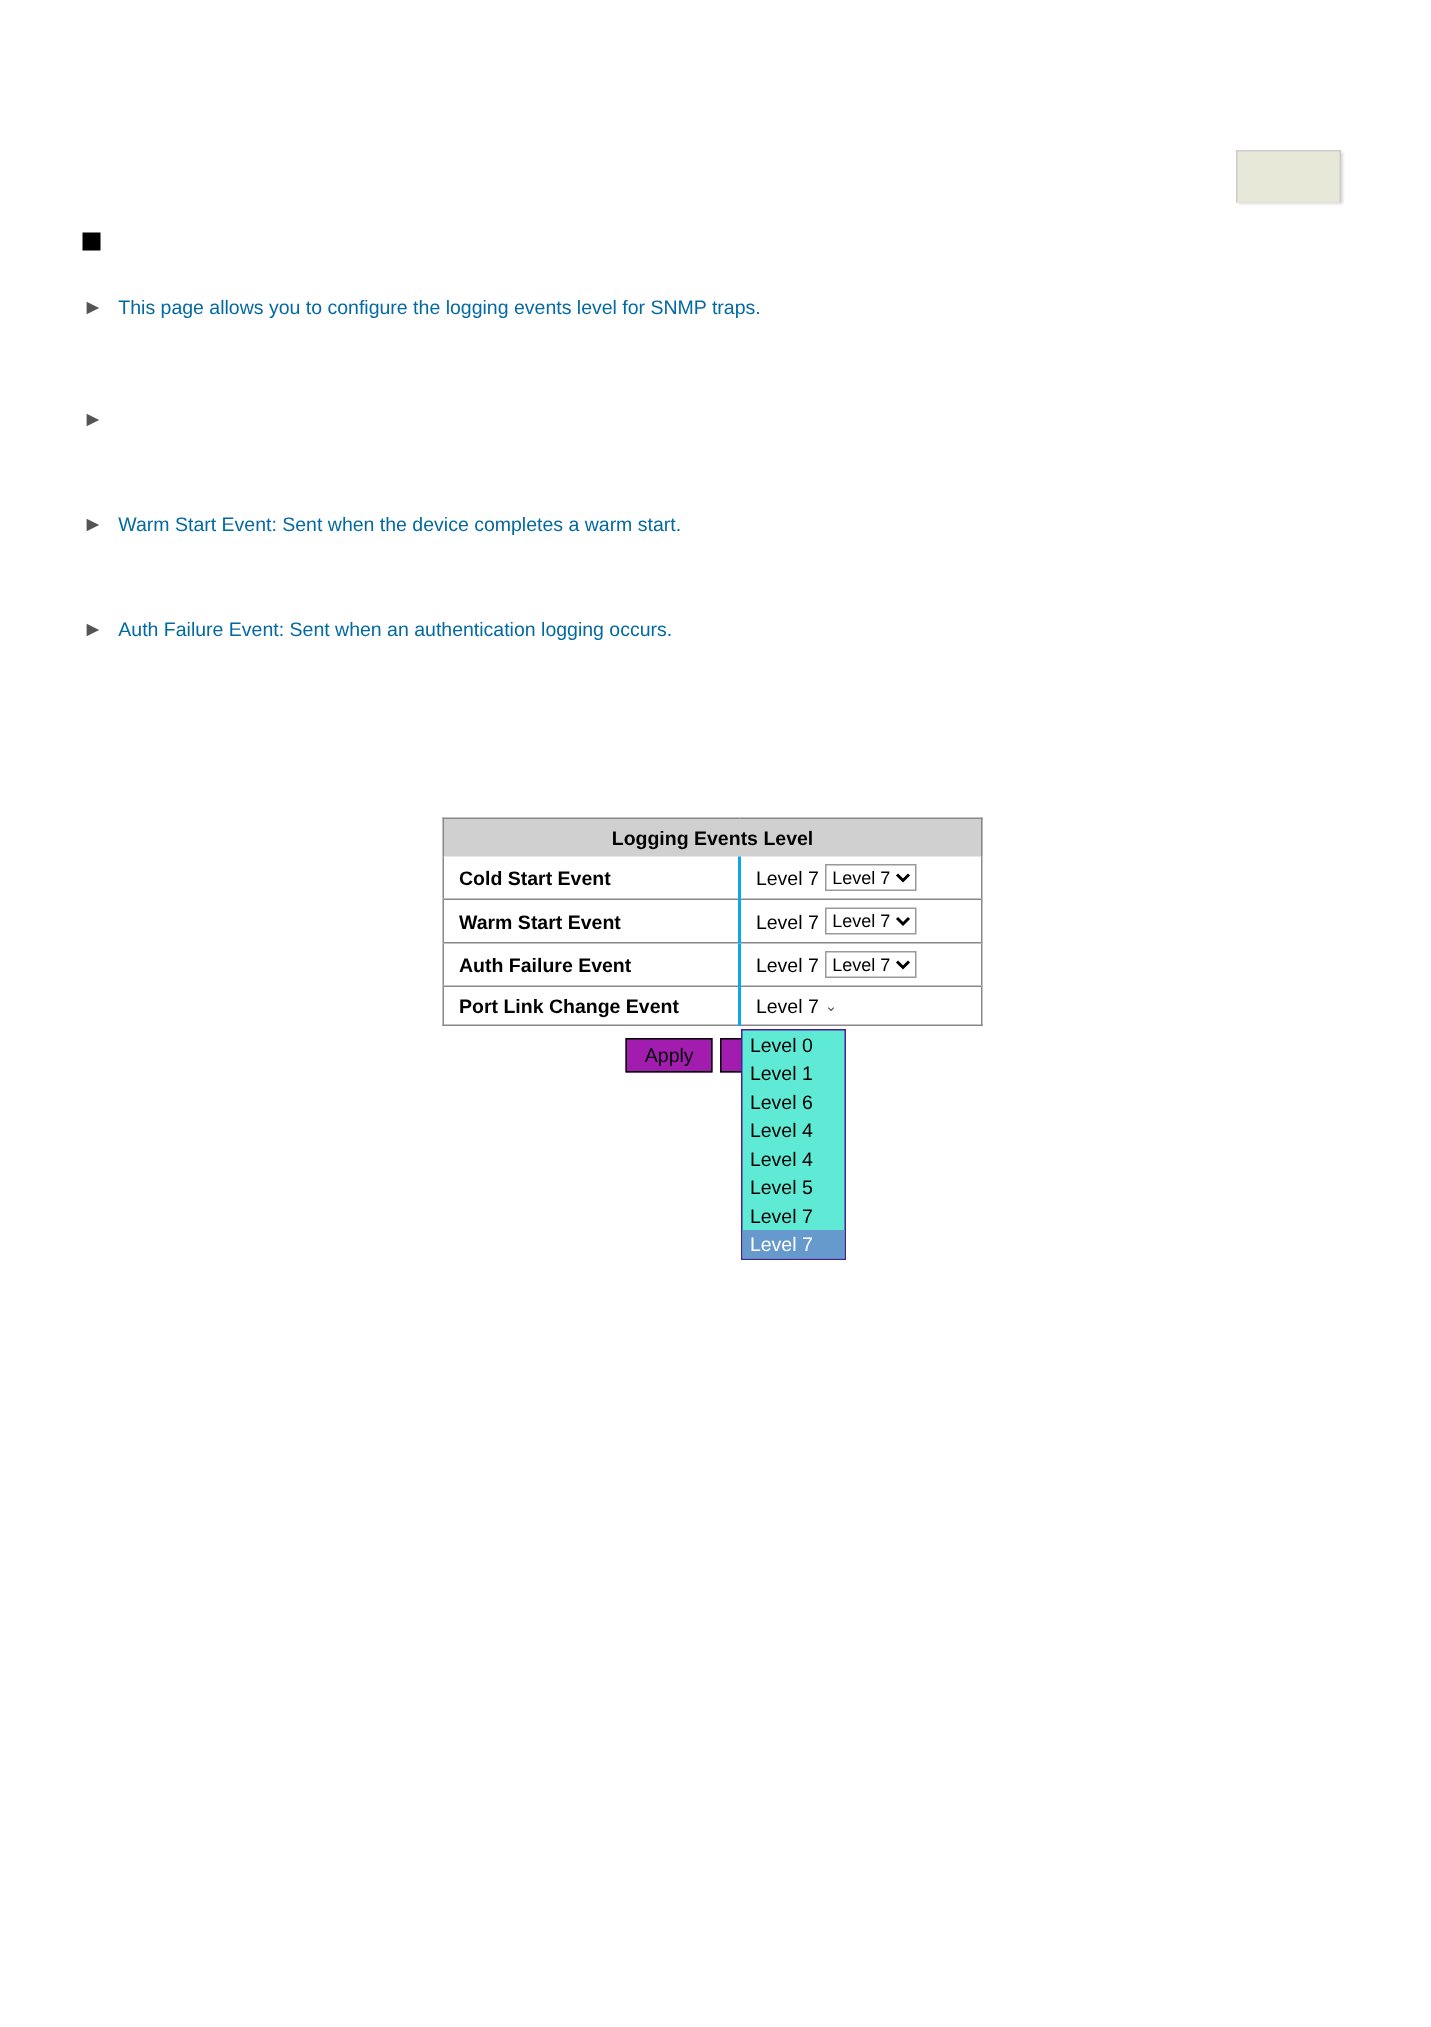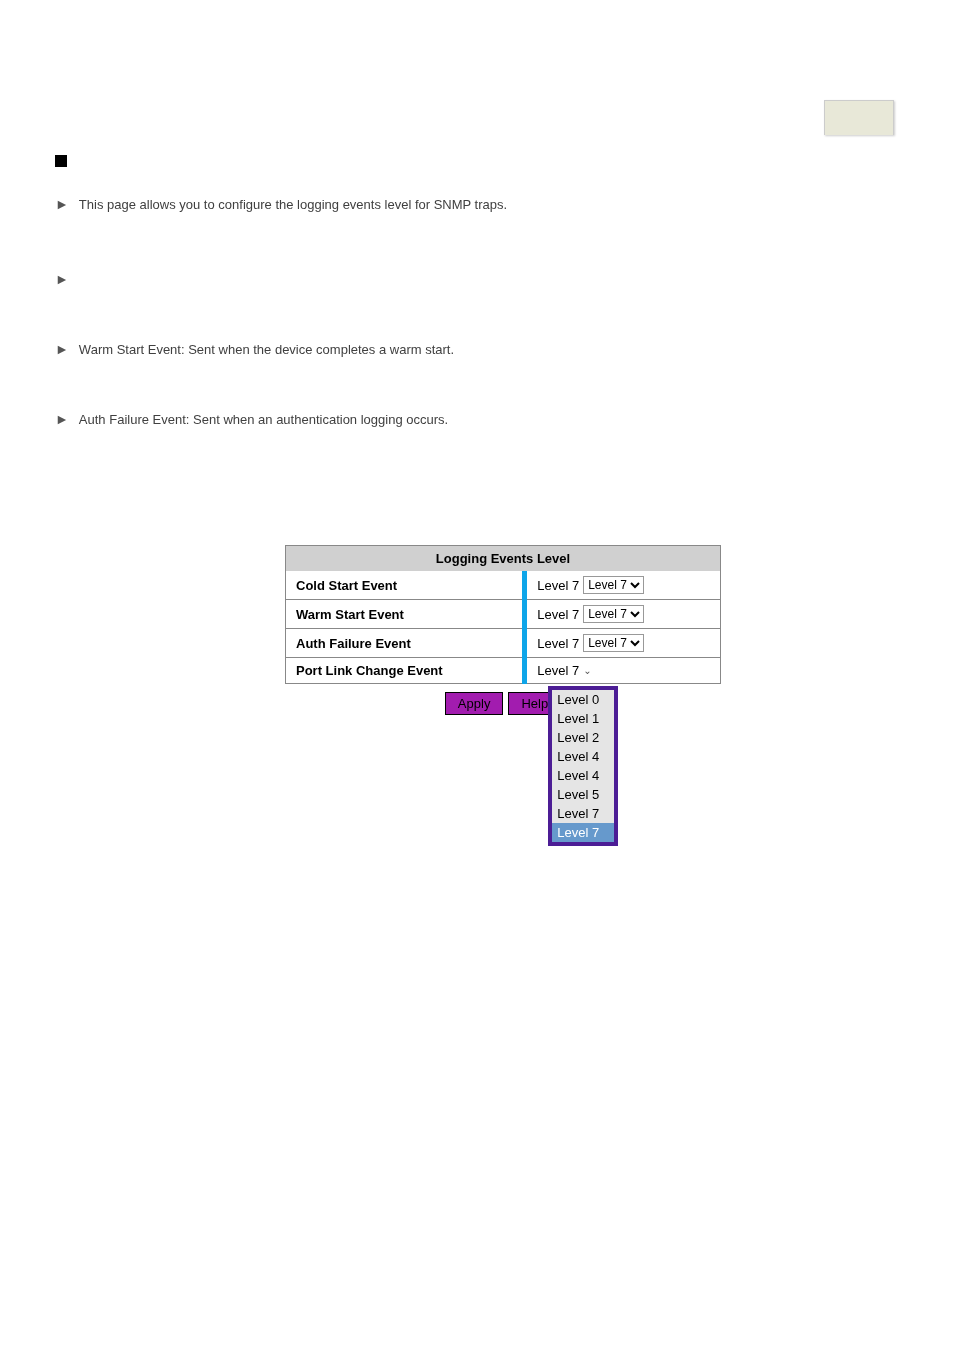--- a/index.html
+++ b/index.html
@@ -72,22 +72,22 @@
     .arrow-text {
       font-size: 13px;
       line-height: 1.5;
       color: #333333;
     }
 
     
     .logging-table-container {
       position: absolute;
       top: 545px;
-      left: 285px;
-      width: 436px;
+      left: 295px;
+      width: 360px;
     }
 
     .logging-table {
       border-collapse: collapse;
       width: 100%;
       border: 1px solid #888888;
     }
 
     .logging-table-header {
       background: #d0d0d0;
@@ -103,21 +103,21 @@
       border-bottom: 1px solid #888888;
       font-size: 13px;
     }
 
     .logging-table tr:last-child td {
       border-bottom: none;
     }
 
     .event-label {
       font-weight: bold;
-      border-right: 5px solid #0ea5e9;
+      border-right: 2px solid #0ea5e9;
       width: 55%;
     }
 
     .level-cell {
       width: 45%;
       padding: 4px 5px;
     }
 
     .level-select {
       display: flex;
@@ -152,40 +152,39 @@
       cursor: pointer;
       font-family: Arial, sans-serif;
     }
 
     
     .dropdown-popup {
       position: absolute;
       top: 168px;
       left: 192px;
       width: 68px;
-      background: #e5e5e5;
-      border: 4px solid #4c1d95;
+      background: #5eead4;
+      border: 1px solid #4c1d95;
       z-index: 100;
       font-size: 13px;
-      margin-left: 21px;
     }
 
     .dropdown-popup-item {
       padding: 2px 5px;
       cursor: pointer;
     }
 
     .dropdown-popup-item.selected {
       background: #6699cc;
       color: #ffffff;
     }
 
     
     .placeholder-text {
-      color: #404040;
+      color: #0369a1;
       font-size: 13px;
       line-height: 1.6;
     }
   </style>
 </head>
 <body>
 
 <div class="page-container">
 
   <div class="top-right-tab"></div>
@@ -289,21 +288,21 @@
           <td class="event-label">Port Link Change Event</td>
           <td class="level-cell" style="position:relative;">
             <div class="level-select">
               <span class="level-value">Level 7</span>
               <span class="dropdown-arrow">⌄</span>
             </div>
 
             <div class="dropdown-popup" style="position:absolute; top:28px; left:0; width:70px;">
               <div class="dropdown-popup-item">Level 0</div>
               <div class="dropdown-popup-item">Level 1</div>
-              <div class="dropdown-popup-item">Level 2</div>
+              <div class="dropdown-popup-item">Level 6</div>
               <div class="dropdown-popup-item">Level 4</div>
               <div class="dropdown-popup-item">Level 4</div>
               <div class="dropdown-popup-item">Level 5</div>
               <div class="dropdown-popup-item">Level 7</div>
               <div class="dropdown-popup-item selected">Level 7</div>
             </div>
           </td>
         </tr>
       </tbody>
     </table>

